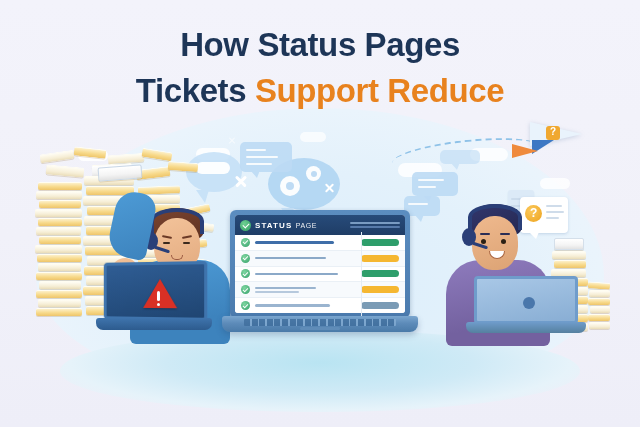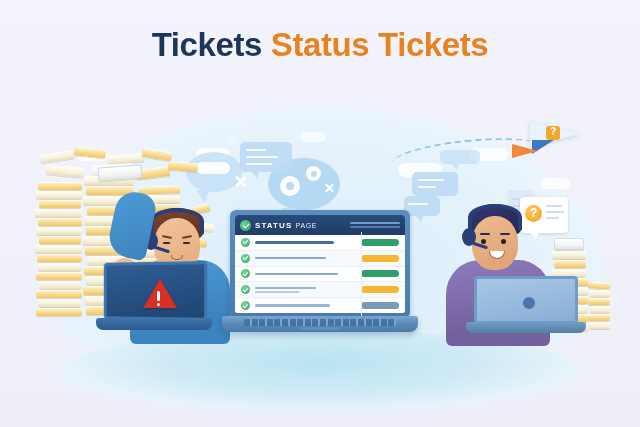--- a/index.html
+++ b/index.html
@@ -581,16 +581,17 @@
     </div>
     <div class="kb">
       <div class="keys"></div>
       <div class="pad"></div>
     </div>
   </div>
 
   <div class="ground"></div>
 
   <div class="title-block">
-    <div class="title-line"><span>Tickets </span><span class="accent">Status Tickets</span></div>
+    <div class="title-line">How Status Pages</div>
+    <div class="title-line"><span>Tickets </span><span class="accent">Support Reduce</span></div>
   </div>
 
 </div>
 
 </body></html>

